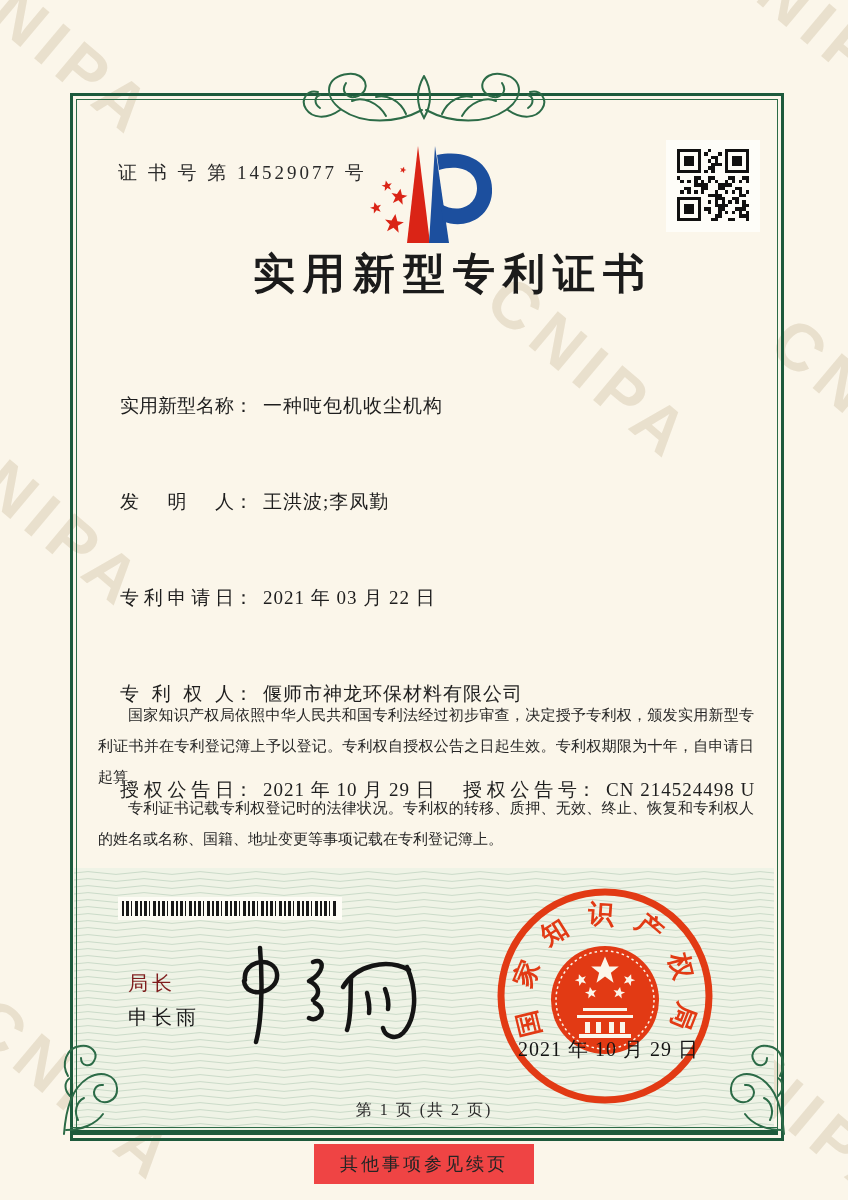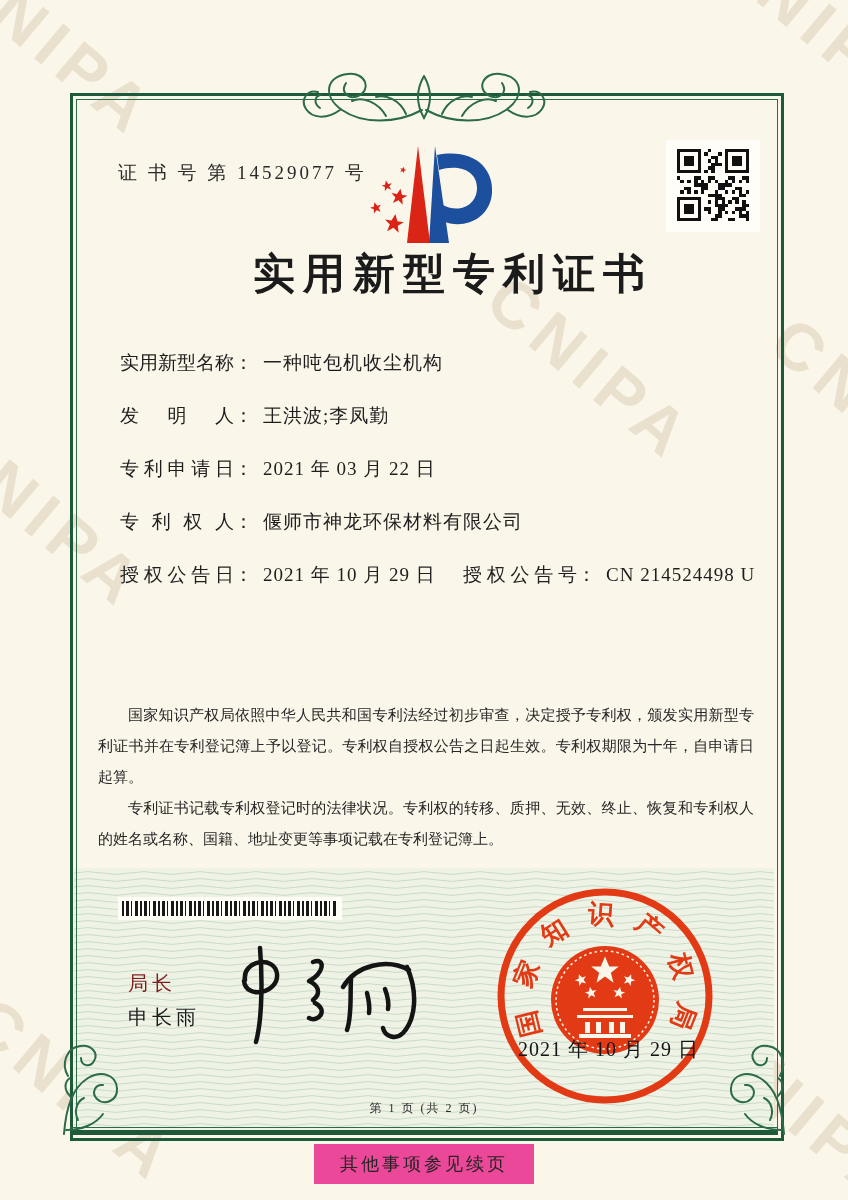--- a/index.html
+++ b/index.html
@@ -28,40 +28,40 @@
   .guilloche{position:absolute;left:74px;top:868px;width:700px;height:262px;background:#eff3e6;}
   .guilloche svg{display:block;}
   
   .cert-no{position:absolute;left:118px;top:160px;font-size:19px;letter-spacing:3px;color:#2a2a2a;text-align:center;}
   .logo{position:absolute;left:350px;top:140px;}
   .qr-box{position:absolute;left:666px;top:140px;width:94px;height:92px;background:#fefdf8;display:flex;align-items:flex-start;justify-content:center;padding-top:9px;box-sizing:border-box;}
   .title{position:absolute;left:0;top:246px;width:100%;text-align:center;font-size:42px;font-weight:bold;letter-spacing:8px;color:#1b1b1b;padding-left:29px;}
   
   .fields{position:absolute;left:120px;top:352px;width:648px;}
   .frow{margin-bottom:31px;font-size:19px;line-height:22px;white-space:nowrap;}
-  .flabel{display:inline-block;width:114px;text-align:justify;text-align-last:justify;vertical-align:bottom;}
+  .flabel{display:inline-block;width:114px;text-align:justify;text-align-last:justify;vertical-align:bottom;margin-top:43px;}
   .fcolon{display:inline-block;margin-right:10px;}
   .fvalue{letter-spacing:1px;}
   .grant-first{display:inline-block;width:200px;letter-spacing:1px;}
   
   .body-text{position:absolute;left:98px;top:700px;width:656px;font-size:15px;line-height:31px;color:#262626;}
   .body-text p{margin:0;text-indent:2em;text-align:justify;}
   
   .barcode-box{position:absolute;left:118px;top:897px;width:224px;height:23px;background:#fdfcf5;padding:4px;box-sizing:border-box;}
   .barcode{width:100%;height:100%;
     background:repeating-linear-gradient(90deg,#181818 0 2px,transparent 2px 4px,#181818 4px 7px,transparent 7px 9px,#181818 9px 10px,transparent 10px 13px,#181818 13px 16px,transparent 16px 18px);}
   .issuer-title{position:absolute;left:128px;top:970px;font-size:20px;letter-spacing:4px;font-family:"Liberation Sans","DejaVu Sans",sans-serif;color:#7f1d1d;}
   .issuer-name{position:absolute;left:128px;top:1004px;font-size:20px;letter-spacing:4px;font-family:"Liberation Sans","DejaVu Sans",sans-serif;color:#1c1c1c;}
   .signature{position:absolute;left:215px;top:940px;}
   .seal{position:absolute;left:485px;top:876px;}
   .seal-ring-text{font-size:26px;font-weight:bold;letter-spacing:19px;fill:#e23a14;}
   .seal-date{position:absolute;left:518px;top:1036px;width:190px;font-size:20px;letter-spacing:1px;color:#141414;}
-  .page-info{position:absolute;left:0;top:1100px;width:100%;text-align:center;font-size:12px;letter-spacing:2px;color:#2a2a2a;}
+  .page-info{position:absolute;left:0;top:1100px;width:100%;text-align:center;font-size:16px;letter-spacing:2px;color:#2a2a2a;}
   .continuation{position:absolute;left:0;top:1144px;width:100%;text-align:center;}
-  .continuation span{display:inline-block;background:#ec4899;padding:8px 26px;font-size:18px;letter-spacing:3px;color:#242424;}
+  .continuation span{display:inline-block;background:#ef4444;padding:8px 26px;font-size:18px;letter-spacing:3px;color:#242424;}
 </style>
 </head>
 <body>
 
 <div class="page">
 
   <svg width="0" height="0" style="position:absolute">
     <defs>
       <path id="star" d="M0,-10 L2.94,-3.09 L9.51,-3.09 L4.05,1.18 L5.88,8.09 L0,3.82 L-5.88,8.09 L-4.05,1.18 L-9.51,-3.09 L-2.94,-3.09 Z"></path>
     </defs>

